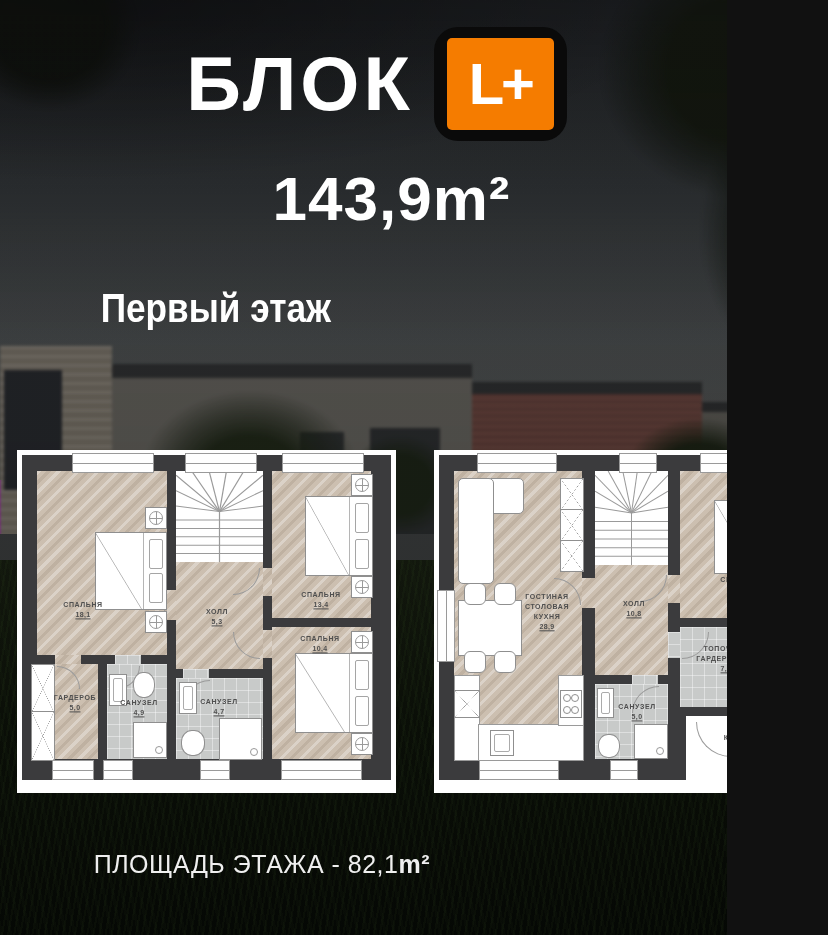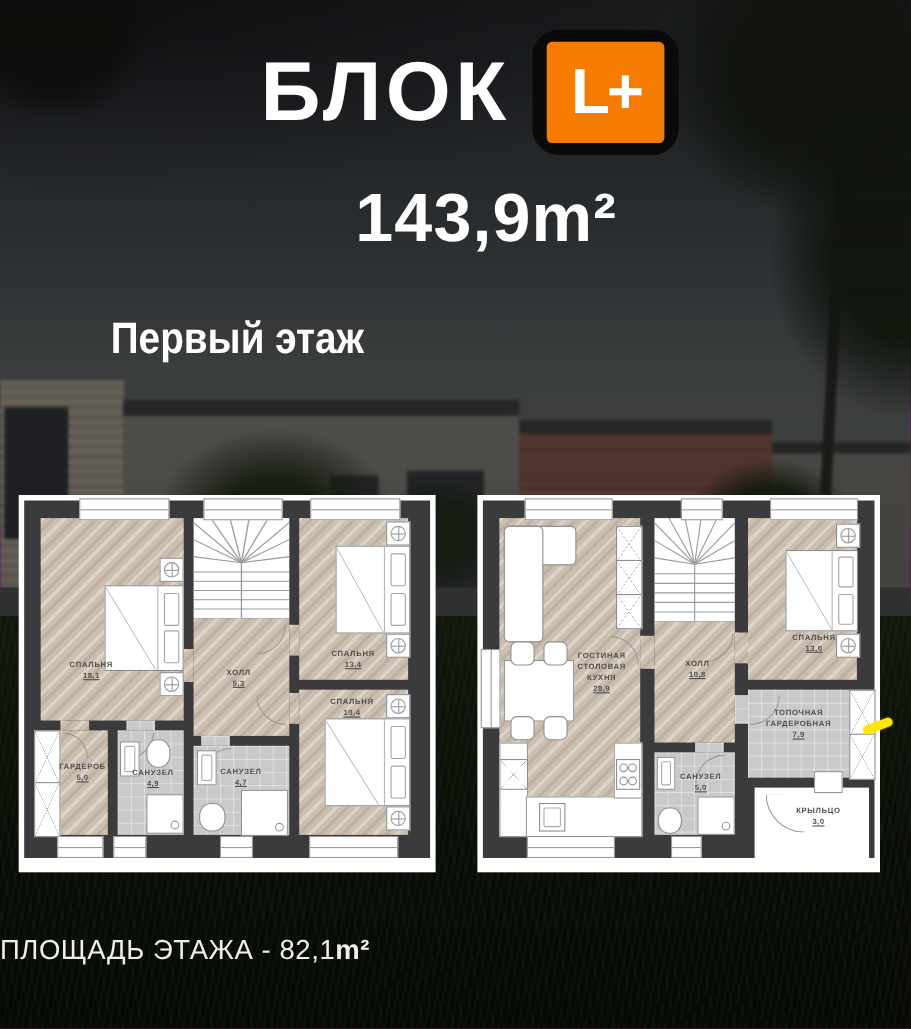--- a/index.html
+++ b/index.html
@@ -1,17 +1,17 @@
 <!DOCTYPE html>
 <html><head>
 <meta charset="utf-8">
 <style>
   html,body{margin:0;padding:0;background:#111;}
-  .canvas{position:relative;width:828px;height:935px;overflow:hidden;
-    font-family:"Liberation Sans",sans-serif;background:#701a75;}
+  .canvas{position:relative;width:727px;height:935px;overflow:hidden;
+    font-family:"Liberation Sans",sans-serif;background:#a21caf;}
   
   .bg{position:absolute;inset:0;z-index:0;}
   .sky{position:absolute;left:0;top:0;width:828px;height:480px;
     background:linear-gradient(180deg,#232629 0%,#34383a 40%,#46494a 72%,#4f504e 100%);}
   .skyshade{position:absolute;left:0;top:0;width:828px;height:300px;
     background:radial-gradient(120% 100% at 10% 0%,rgba(0,0,0,.5),transparent 60%);}
   .soft{filter:blur(1.6px);}
   .bldg{position:absolute;}
   .b-left{left:0;top:346px;width:112px;height:300px;background:#6f695f;
     background-image:repeating-linear-gradient(180deg,rgba(255,255,255,.10) 0 3px,transparent 3px 9px);}
@@ -48,21 +48,21 @@
   .badge-in{width:107px;height:92px;background:#f57c00;border-radius:5px;color:#fff;
     display:flex;align-items:center;justify-content:center;
     font-size:58px;font-weight:800;letter-spacing:-3px;line-height:1;}
   .total{position:absolute;left:0;right:0;top:163px;z-index:10;text-align:center;
     transform:translateX(28px);color:#fff;font-size:62px;font-weight:800;letter-spacing:1px;}
   .ftitle{position:absolute;top:286px;z-index:10;color:#fff;font-size:40px;font-weight:700;
     text-align:center;}
   .ftitle span{display:inline-block;transform:scaleX(.88);letter-spacing:0px;}
   .ft1{left:16px;width:400px;} .ft2{left:414px;width:400px;}
   .caption{position:absolute;top:850px;z-index:10;color:#efefef;font-size:25px;font-weight:400;
-    letter-spacing:.5px;text-align:left;}
+    letter-spacing:.5px;text-align:right;}
   .cap1{left:0;width:430px;} .cap2{left:440px;width:336px;}
   .caption b{font-weight:700;}
   
   .plan{position:absolute;top:450px;height:343px;background:#fff;z-index:10;}
   .p1{left:17px;width:379px;} .p2{left:434px;width:366px;}
   .structure{position:absolute;background:#3b3b3d;}
   .p1 .structure{left:5px;top:5px;width:369px;height:325px;}
   .p2 .structure{left:5px;top:5px;width:356px;height:325px;}
   .room,.gap,.win,.winv,.white{position:absolute;}
   .wood{background-color:#ccbfb0;

